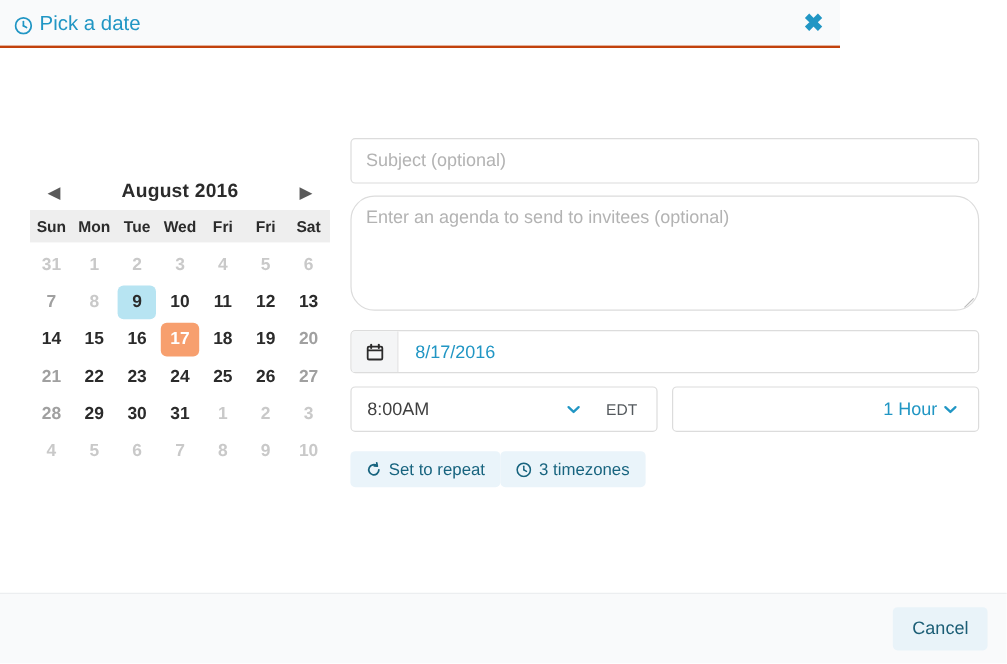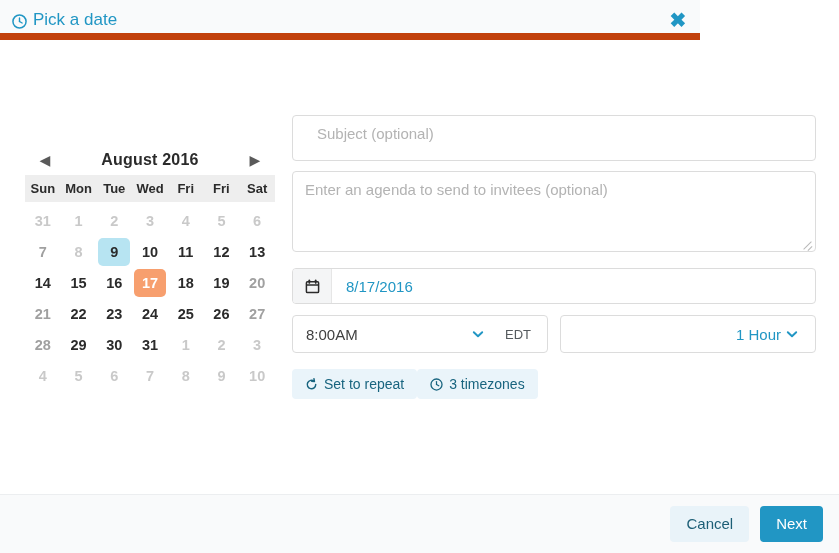--- a/index.html
+++ b/index.html
@@ -22,21 +22,21 @@
     box-sizing: border-box;
   }
 
   
   .dialog-header {
     position: absolute;
     top: 0; left: 0;
     width: 700px;
     height: 40px;
     background: #f9fafb;
-    border-bottom: 7px solid #c2410c;
+    border-bottom: 2px solid #c2410c;
     box-sizing: border-box;
     padding-left: 18px;
   }
   .header-title {
     position: absolute;
     left: 12px;
     top: 10px;
     display: flex;
     align-items: center;
     gap: 6px;
@@ -169,36 +169,37 @@
     box-sizing: border-box;
     width: 524px;
     border: 1px solid #dcdcdc;
     border-radius: 4px;
     background: #ffffff;
     font-family: "Liberation Sans", sans-serif;
     font-size: 15px;
     color: #333;
   }
   .subject-input {
-    height: 46px;
-    padding: 0 24px;
+    height: 38px;
+    padding: 0 12px;
     line-height: 36px;
     color: #b3b3b3;
     cursor: text;
     overflow: hidden;
     white-space: nowrap;
   }
   .agenda-input {
     margin-top: 10px;
-    height: 81px;
+    height: 96px;
     padding: 9px 12px;
     color: #b3b3b3;
     cursor: text;
     position: relative;
     overflow: hidden;
+    border-radius: 20px;
   }
   .resize-handle {
     position: absolute;
     right: 2px;
     bottom: 2px;
     width: 12px;
     height: 12px;
     pointer-events: none;
   }
   .resize-handle:before,
@@ -605,17 +606,16 @@
           <span>3 timezones</span>
         </div>
       </div>
 
     </div>
   </div>
 
   <div class="dialog-footer">
     <div class="footer-actions">
       <button class="btn btn-cancel">Cancel</button>
-      <button class="btn btn-next">Next</button>
     </div>
   </div>
 
 </div>
 
 </body></html>

